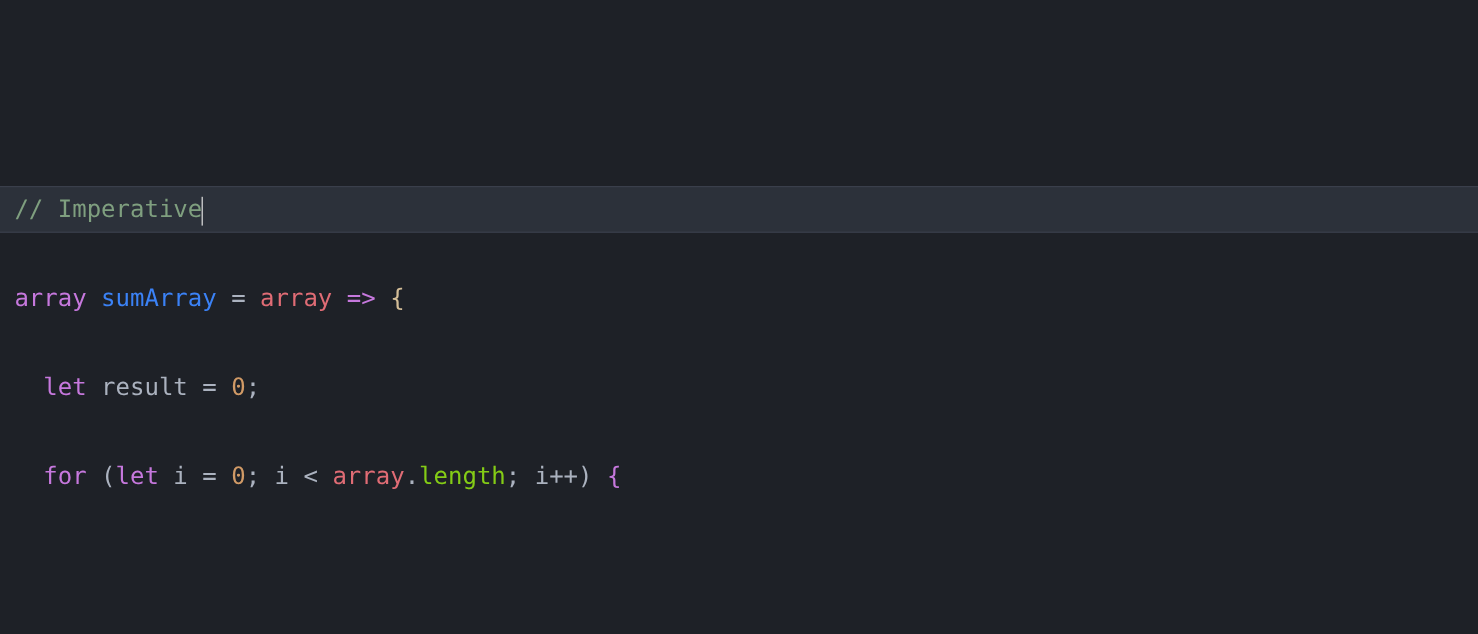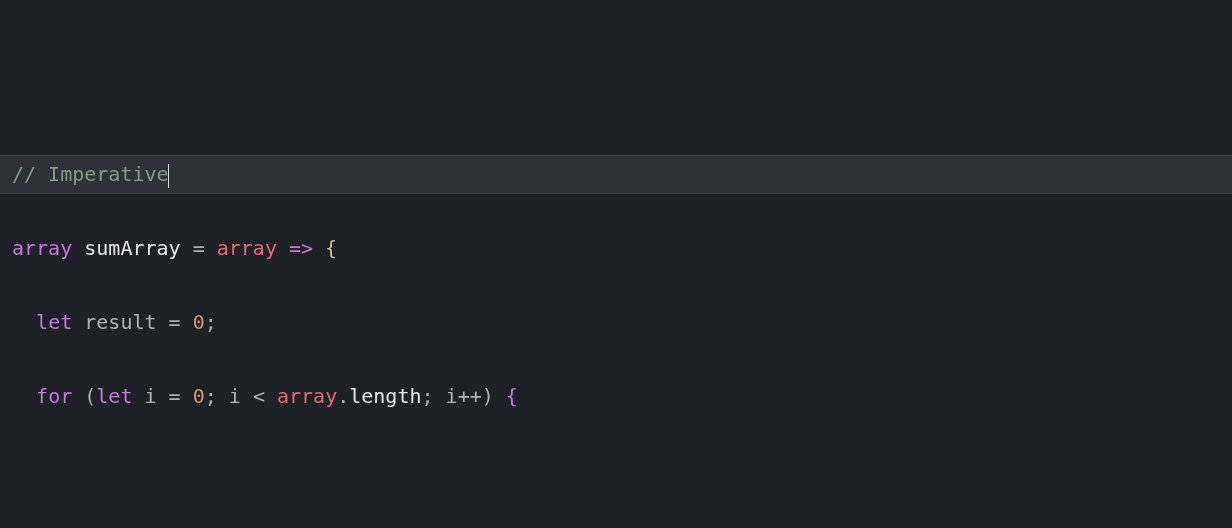--- a/index.html
+++ b/index.html
@@ -27,26 +27,26 @@
     background: #2c313a;
     border-top: 1px solid #3a3f4b;
     border-bottom: 1px solid #3a3f4b;
     margin: -1px -12px;
     padding: 0 12px;
     position: relative;
   }
   .comment { color: #7f9f7f; }
   .keyword { color: #c678dd; }
   .storage { color: #c678dd; }
-  .funcname { color: #e5e5e5; margin-top: 31px; }
+  .funcname { color: #3b82f6; margin-top: 31px; }
   .operator { color: #abb2bf; }
   .arrow { color: #c678dd; }
   .number { color: #d19a66; }
   .identifier { color: #e06c75; margin-top: 28px; }
-  .property { color: #e5e5e5; }
+  .property { color: #84cc16; }
   .plain { color: #abb2bf; }
   .punct { color: #abb2bf; }
   .brace { color: #d4be98; }
   .brace2 { color: #c678dd; }
   .cursor {
     display: inline-block;
     width: 1px;
     height: 1.2em;
     background: #e0e0e0;
     vertical-align: text-bottom;

